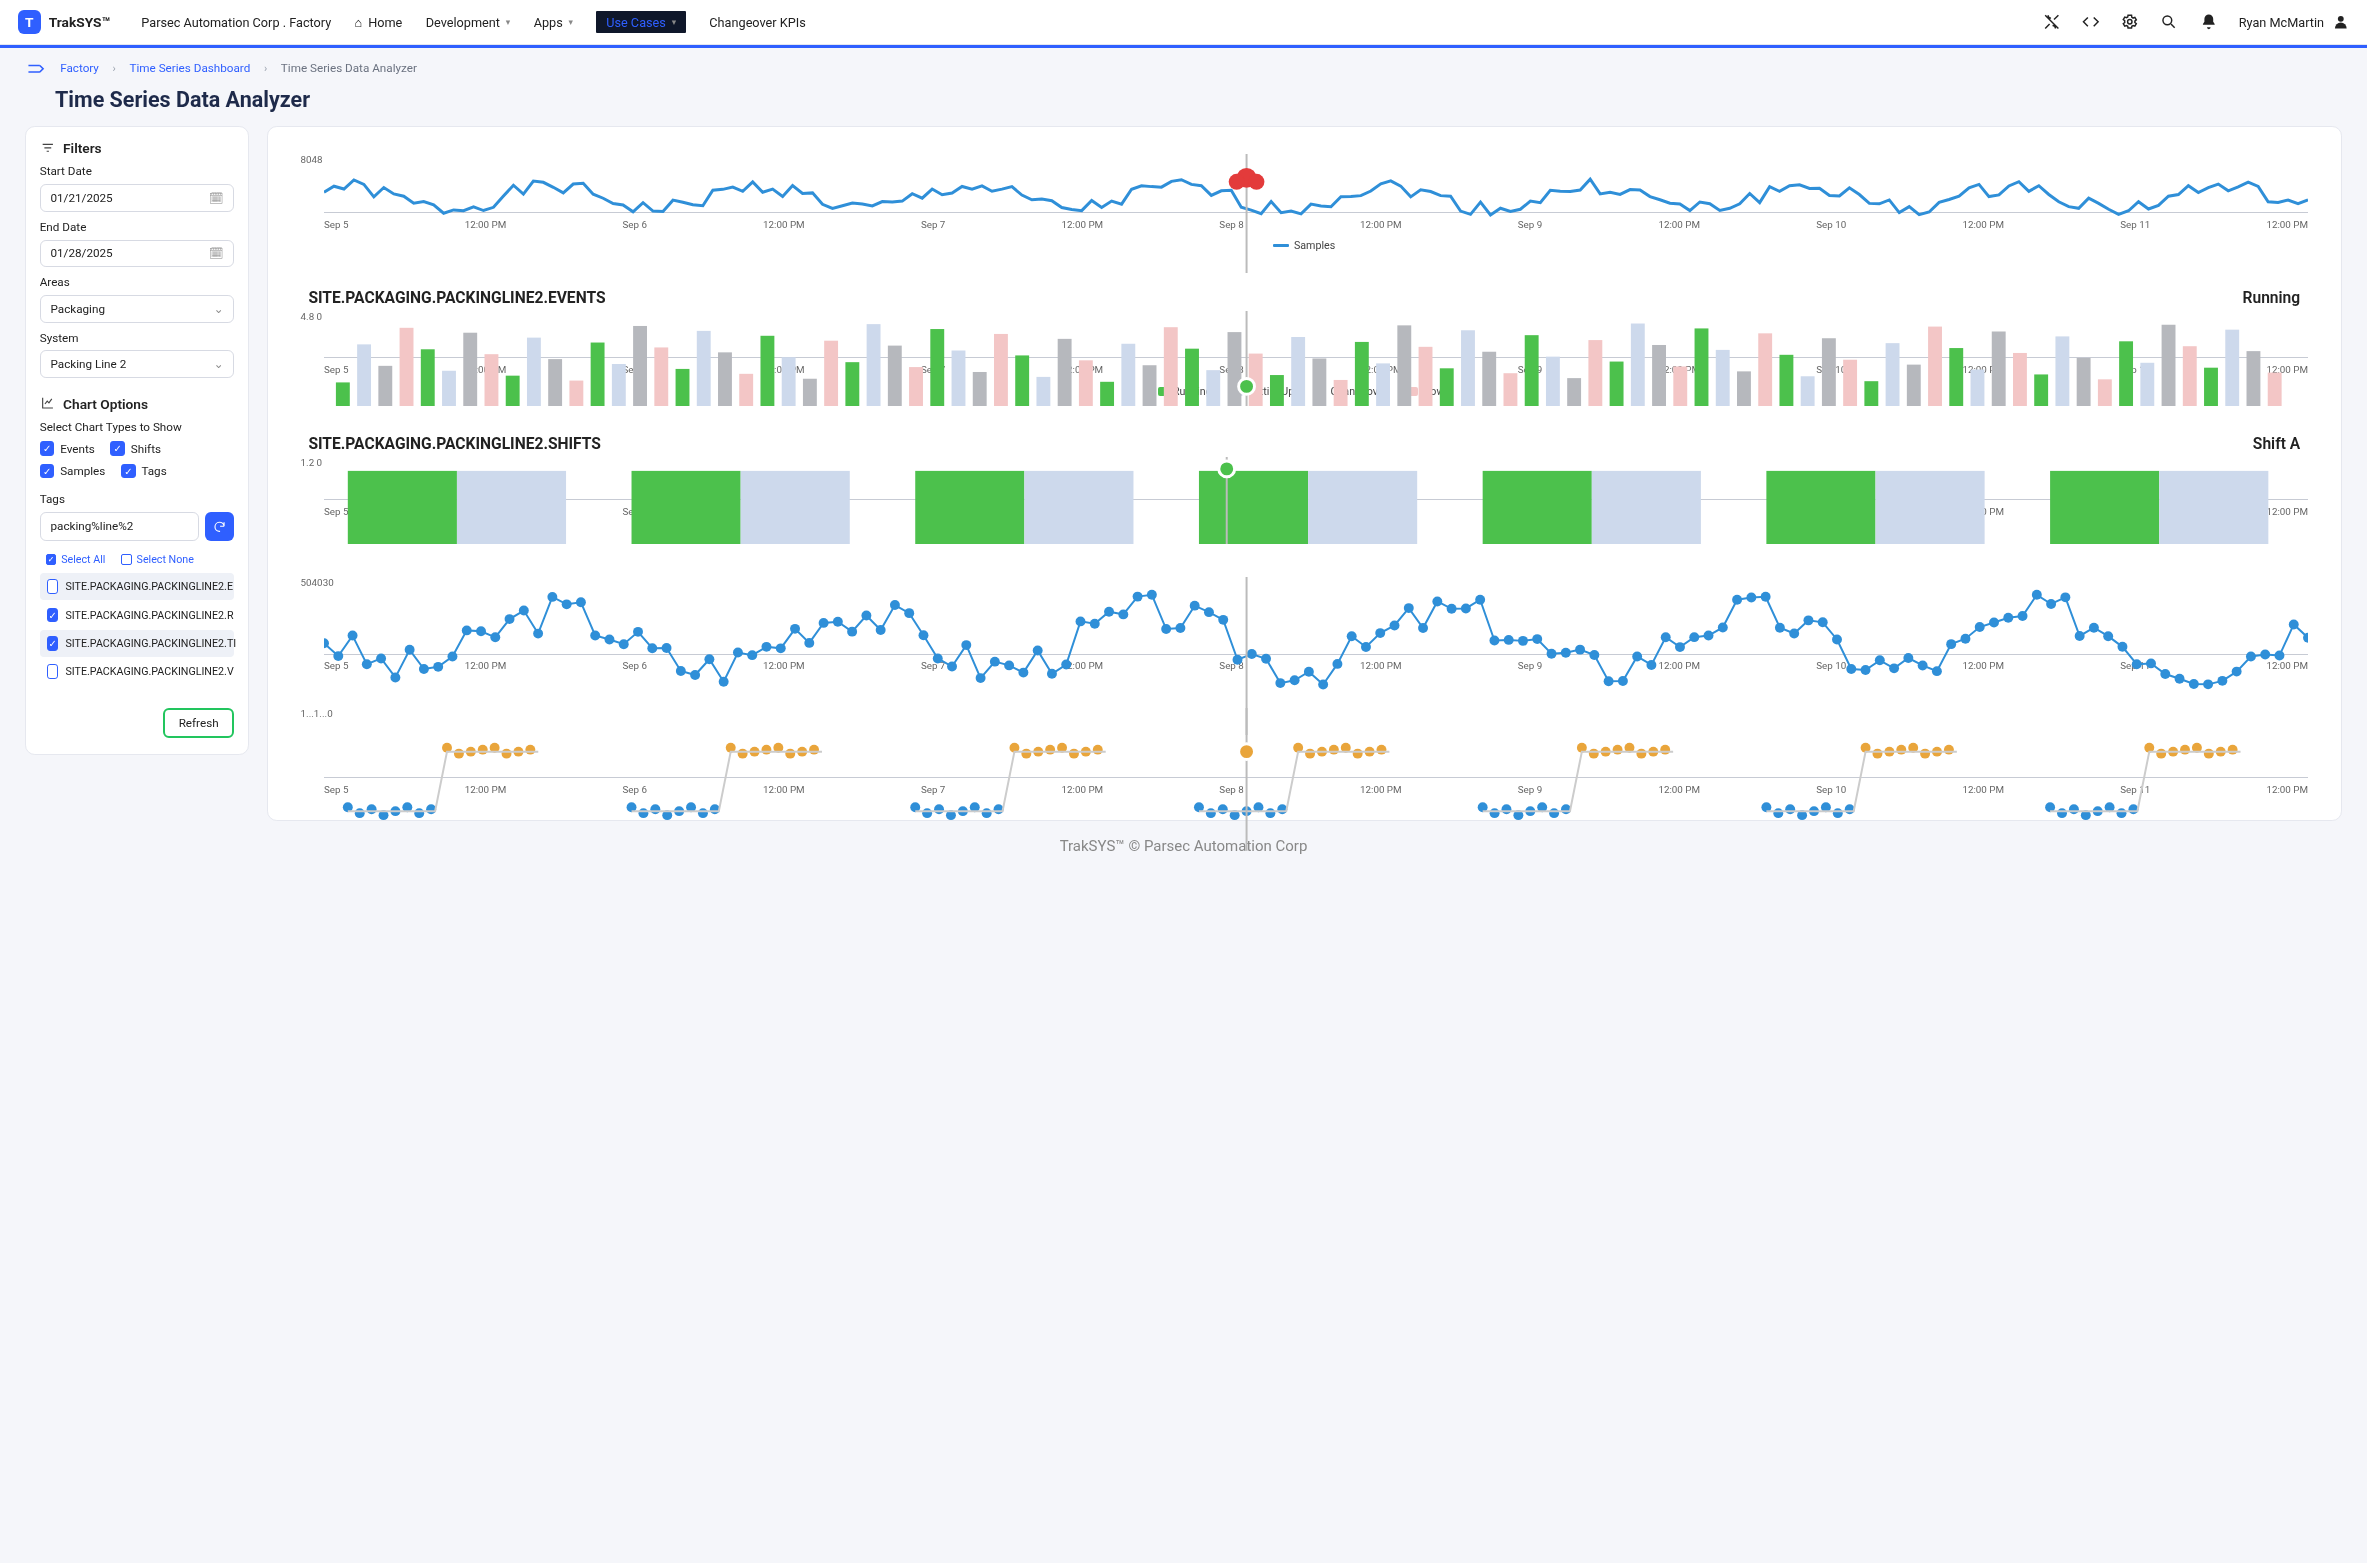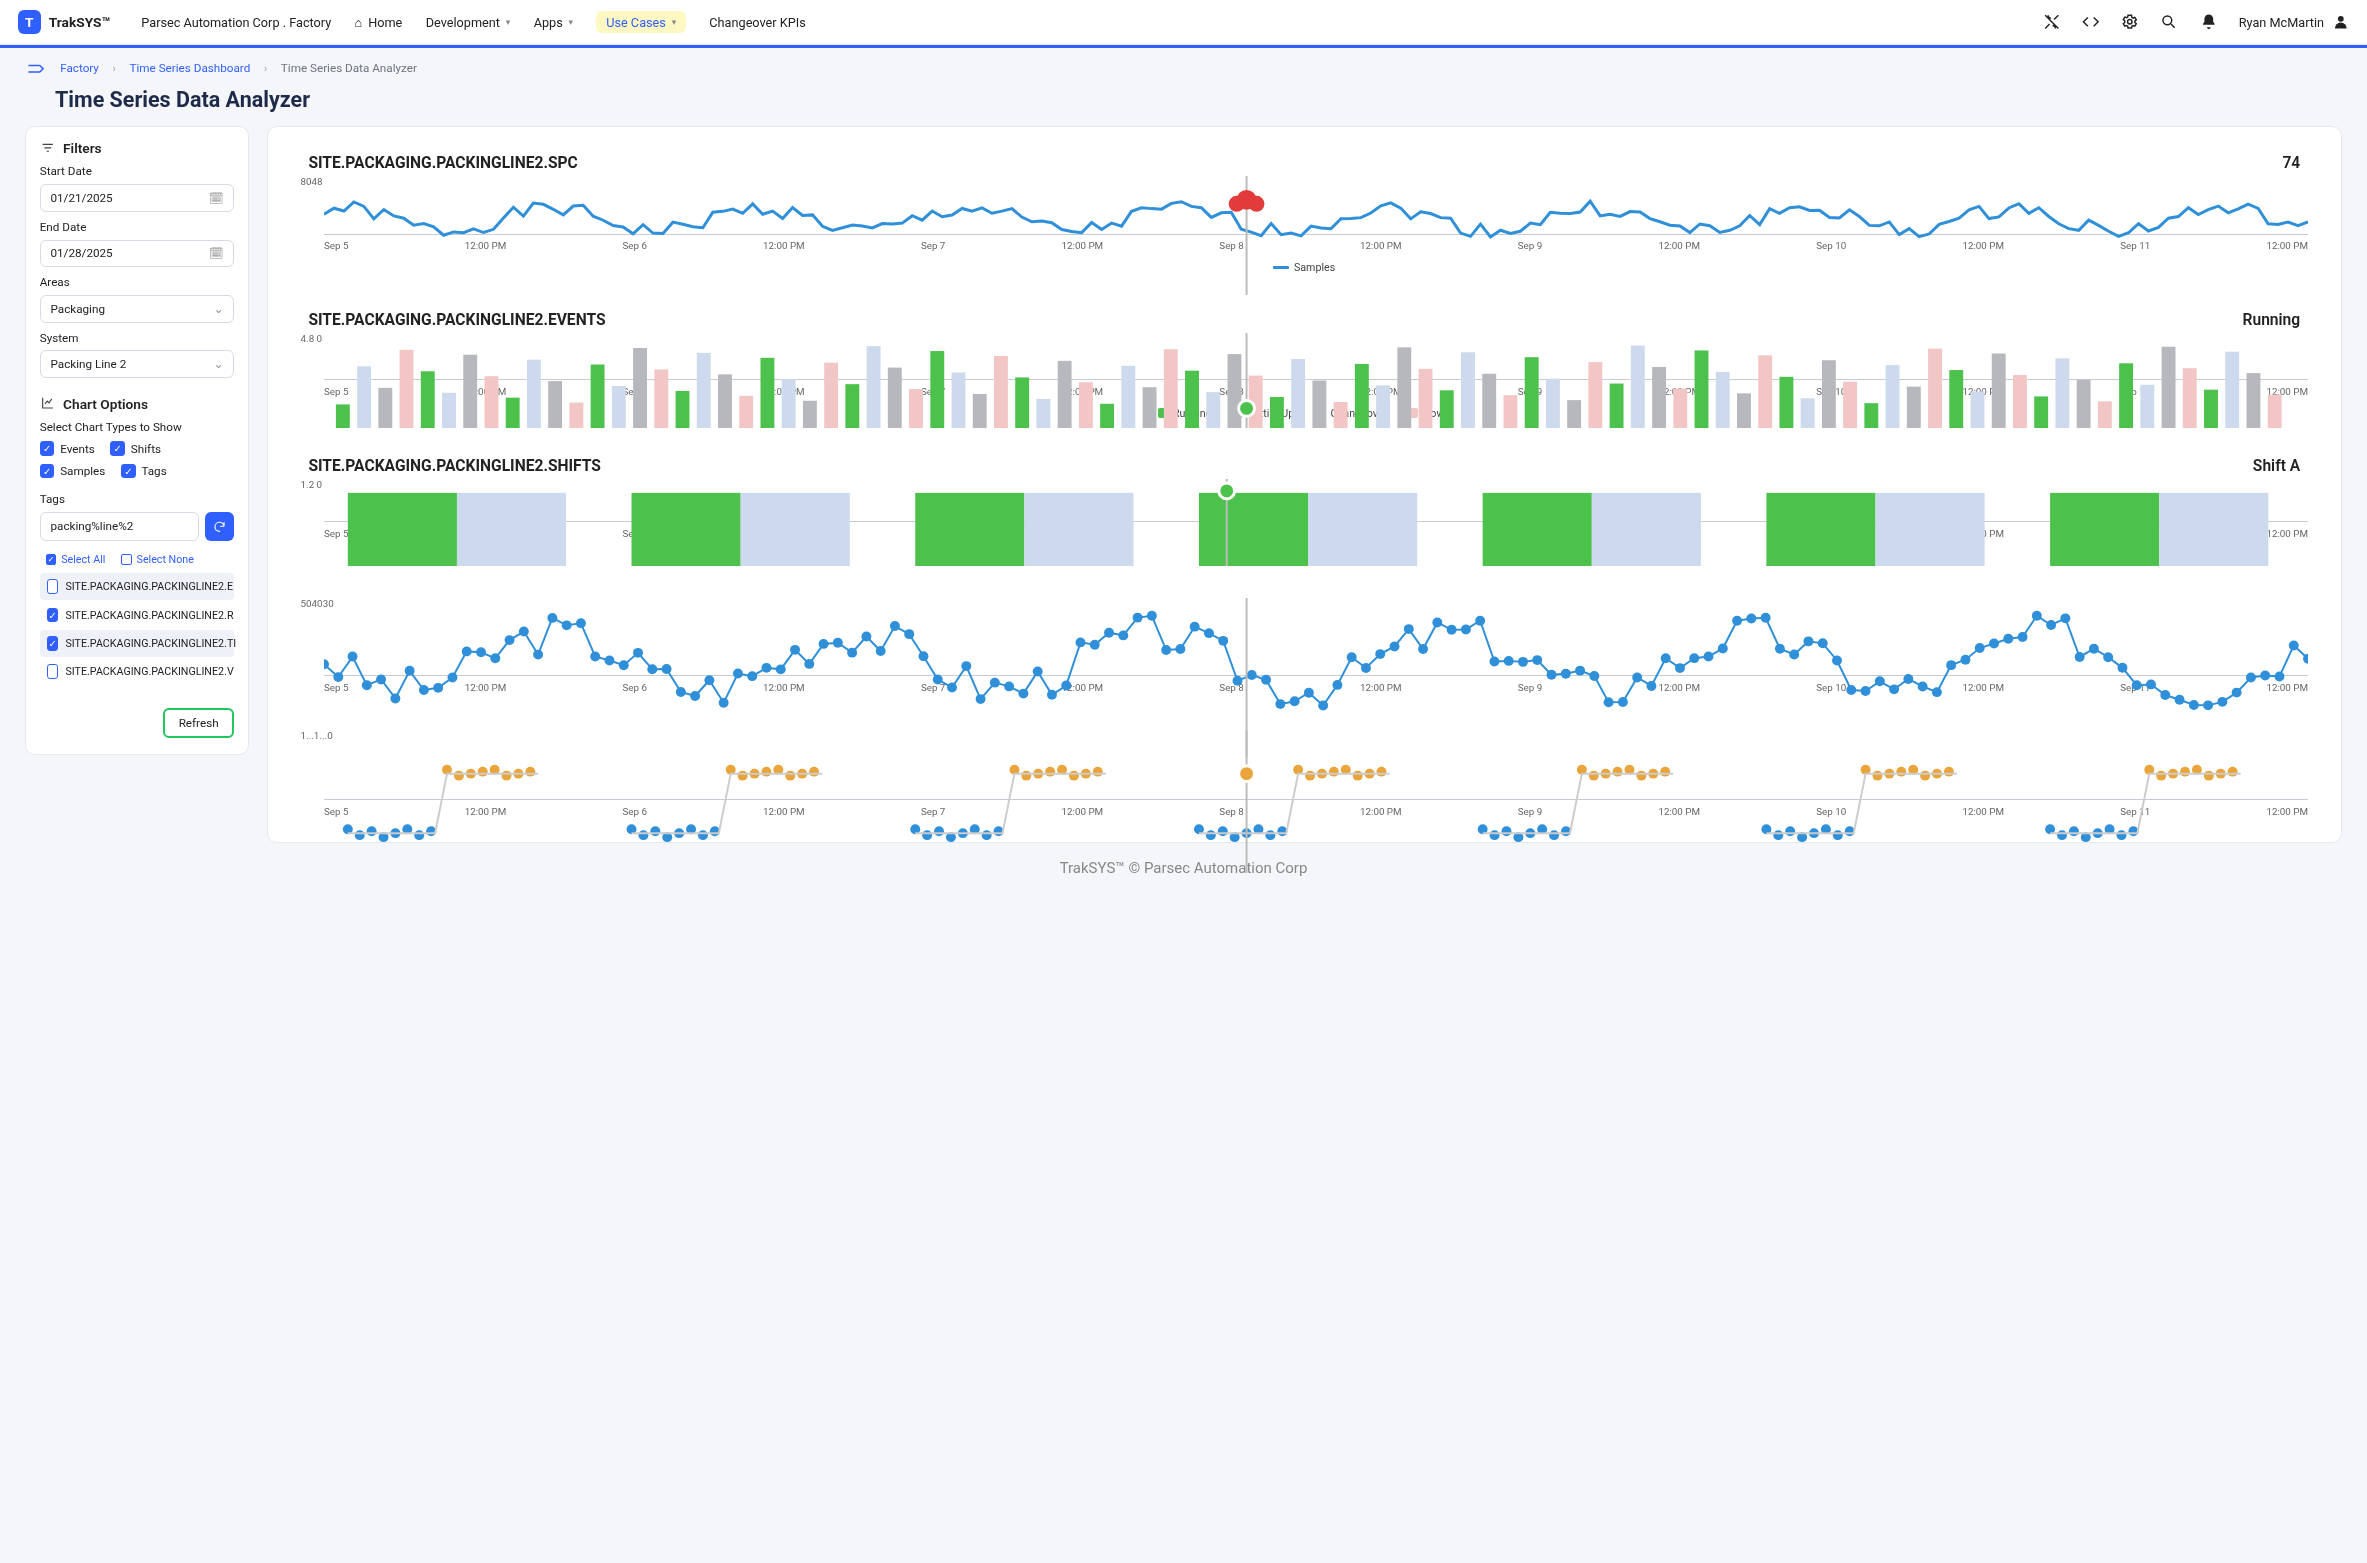--- a/index.html
+++ b/index.html
@@ -19,21 +19,21 @@
 .logo-wrap { display: flex; align-items: center; gap:7.8px; }
 .logo-badge {
   width: 23.4px; height: 23.4px; border-radius: 5.9px; background:#2f5fff;
   display:flex; align-items:center; justify-content:center;
   color:#fff; font-weight:700; font-size:13.7px;
 }
 .logo-text { font-weight: 700; font-size:13.7px; color:#222; }
 .org-label { font-size:12.7px; color:#222; margin-left: 7.8px; }
 .nav-links { display:flex; align-items:center; gap:23.4px; }
 .nav-item { font-size:12.7px; color:#222; display:flex; align-items:center; gap:5.9px; cursor:pointer; }
-.nav-item.active { background:#fef9c3; color:#2f5fff; padding:3.9px 9.8px; border-radius:6px; }
+.nav-item.active { background:#0f172a; color:#2f5fff; padding:3.9px 9.8px; border-radius:1px; }
 .caret { font-size:8.8px; color:#888; }
 .grow { flex:1; }
 .nav-icons { display:flex; align-items:flex-end; gap:21.5px; }
 .nav-icon { width:17.6px; height:17.6px; color:#222; cursor:pointer; display:flex; align-items:center; justify-content:center; }
 .user { display:flex; align-items:center; gap:7.8px; font-size:12.7px; }
 
 .accent-bar { height:2.9px; background:#2f5fff; }
 
 
 .crumb-row {
@@ -324,24 +324,20 @@
       </div>
 
     <div class="refresh-row">
       <div class="refresh-btn">Refresh</div>
     </div>
   </div>
 
   <div class="main">
 
     <div class="chart-block">
-      <div class="chart-head">
-        <div class="chart-title">SITE.PACKAGING.PACKINGLINE2.SPC</div>
-        <div class="chart-value">74</div>
-      </div>
       <div class="chart-area" style="height:59px;margin-left:23.4px">
         <div class="ylabels">
             <span>80</span>
             <span>48</span>
           </div>
         <svg viewBox="0 0 1000 60" preserveAspectRatio="none" id="spc-svg">
             <path d="M0,19.278228877394028 L5.025125628140704,16.241419840676066 L10.050251256281408,17.663979043818046 L15.075376884422111,13.070095366289301 L20.100502512562816,15.34669997400124 L25.12562814070352,21.63473569123458 L30.150753768844222,16.89087020000484 L35.175879396984925,20.119103022883863 L40.20100502512563,21.271427976562876 L45.22613065326633,24.81649939868975 L50.25125628140704,23.975131010761437 L55.27638190954774,25.621441454301753 L60.301507537688444,29.848551650525728 L65.32663316582915,28.19792804633412 L70.35175879396985,28.5517356467928 L75.37688442211055,26.687891392467172 L80.40201005025126,28.497862739696462 L85.42713567839196,26.867606594568457 L90.45226130653266,21.222358746390064 L95.47738693467336,15.736235506275449 L100.50251256281408,20.207774910000566 L105.52763819095478,13.602609794164536 L110.55276381909547,14.264423499175123 L115.57788944723617,16.7951946036671 L120.60301507537689,19.605502846927976 L125.62814070351759,15.135365173423686 L130.6532663316583,14.745725722549622 L135.678391959799,20.28036741501372 L140.7035175879397,22.297677370547618 L145.7286432160804,24.971413691714716 L150.7537688442211,25.65941259683781 L155.7788944723618,29.139061110807738 L160.80402010050253,24.50835168887808 L165.82914572864323,28.75143204457881 L170.85427135678393,28.96775742316507 L175.87939698492463,23.264226279764117 L180.90452261306532,24.310009336205937 L185.92964824120602,25.55413691250488 L190.95477386934672,26.1062585539783 L195.97989949748742,18.281301116745162 L201.00502512562815,17.808998750149414 L206.03015075376885,16.70942853608861 L211.05527638190955,18.835744591261786 L216.08040201005025,14.085255934574974 L221.10552763819095,19.27984361172939 L226.13065326633165,17.71647383446644 L231.15577889447235,21.38825755850069 L236.18090452261308,15.87616035569281 L241.20603015075378,19.91111059042708 L246.23115577889448,19.605920574090923 L251.25628140703517,25.35615432092382 L256.2814070351759,27.408871868725832 L261.3065326633166,26.098072051314702 L266.3316582914573,24.745652770352244 L271.356783919598,25.226810465854882 L276.3819095477387,26.19899945778218 L281.4070351758794,23.993849351895662 L286.4321608040201,24.17176998148667 L291.4572864321608,23.73932880047505 L296.4824120603015,20.02983350203551 L301.5075376884422,22.24786183713575 L306.5326633165829,17.678723529236905 L311.5577889447236,20.56399412542367 L316.5829145728643,19.64431374971256 L321.60804020100505,16.37059028569012 L326.63316582914575,17.78459128646945 L331.65829145728645,16.06966575638281 L336.68341708542715,18.772027591033208 L341.70854271356785,17.6926845343203 L346.73366834170855,16.449741092208072 L351.75879396984925,20.710472681820505 L356.78391959798995,23.092290972579185 L361.80904522613065,22.731521665870055 L366.83417085427135,23.518813611338878 L371.85929648241205,27.000001313841132 L376.88442211055275,27.941351263406155 L381.90954773869345,28.558326440198552 L386.93467336683415,23.407284591844693 L391.95979899497485,26.93985932882201 L396.9849246231156,23.720128948940136 L402.0100502512563,25.305024395883606 L407.035175879397,17.788733928065703 L412.0603015075377,16.012100573292408 L417.0854271356784,16.438157967526813 L422.1105527638191,16.694997365953398 L427.1356783919598,13.787099256231237 L432.1608040201005,12.976102399600897 L437.1859296482412,15.33173562166418 L442.2110552763819,15.953325379973542 L447.2361809045226,20.861942946400923 L452.2613065326633,18.562900150633688 L457.286432160804,18.277973738478394 L462.3115577889447,26.84646488394518 L467.33668341708545,28.294006689589946 L472.36180904522615,30.067935918353918 L477.38693467336685,23.93805435036937 L482.41206030150755,29.56171923253145 L487.43718592964825,28.712411097150962 L492.46231155778895,30.17121211645784 L497.48743718592965,25.280963683703995 L502.51256281407035,26.163228097759777 L507.53768844221105,26.598524259363224 L512.5628140703518,21.570610342948775 L517.5879396984925,21.475820417185915 L522.6130653266332,20.99860604664884 L527.6381909547739,18.65447514803361 L532.6633165829146,15.001455113098267 L537.6884422110553,13.521041276622164 L542.713567839196,16.16934002353706 L547.7386934673367,21.598800686106664 L552.7638190954774,18.050580030430197 L557.7889447236181,18.917228867486294 L562.8140703517588,20.975063792768843 L567.8391959798995,21.28531742835125 L572.8643216080402,28.762971897218513 L577.8894472361809,30.412089452926594 L582.9145728643216,24.226469329593584 L587.9396984924623,30.754579615305296 L592.964824120603,27.327926590386397 L597.9899497487437,28.952312426968447 L603.0150753768844,27.861769651051596 L608.0402010050251,23.735317174513945 L613.0653266331658,24.57702617556008 L618.0904522613065,18.260183960676507 L623.1155778894472,18.73657339415484 L628.1407035175879,18.912024036308694 L633.1658291457286,18.189426411928153 L638.1909547738693,12.680329684797151 L643.2160804020101,20.086071797478446 L648.2412060301508,19.24913514231544 L653.2663316582915,20.375102926830053 L658.2914572864322,17.925239981714853 L663.3165829145729,18.179368223281656 L668.3417085427136,21.468382904883818 L673.3668341708543,23.0754901223428 L678.391959798995,24.805062508240134 L683.4170854271357,25.217925053293037 L688.4422110552764,28.531904122408296 L693.4673366834171,24.18659810098071 L698.4924623115578,25.071546514825826 L703.5175879396985,28.417266405085034 L708.5427135678392,27.34896412957368 L713.5678391959799,25.10308728764361 L718.5929648241206,19.907223279336584 L723.6180904522613,24.524147578207433 L728.643216080402,16.461049629112694 L733.6683417085427,18.845097293919636 L738.6934673366834,15.96653007796126 L743.7185929648241,15.490394359980392 L748.7437185929648,17.337857397349595 L753.7688442211055,17.23777674836557 L758.7939698492462,20.948881181030366 L763.8190954773869,21.152566758726117 L768.8442211055276,17.015959084530806 L773.8693467336683,20.424571154025507 L778.894472361809,24.88362463279207 L783.9195979899497,25.086924010354146 L788.9447236180905,23.15209391983396 L793.9698492462312,29.5210170234327 L798.9949748743719,26.52444082626552 L804.0201005025126,30.60994489660531 L809.0452261306533,29.232755308972514 L814.070351758794,24.409234306048738 L819.0954773869347,22.933229719540613 L824.1206030150754,21.255808749848256 L829.1457286432161,17.02919390317922 L834.1708542713568,15.315939032016985 L839.1959798994975,21.464510855504884 L844.2211055276382,20.65246466734211 L849.2462311557789,16.098320086112068 L854.2713567839196,13.943061067563683 L859.2964824120603,18.801920205186597 L864.321608040201,15.986784194056206 L869.3467336683417,20.399204089519813 L874.3718592964824,24.093642211034826 L879.3969849246231,26.510268645923233 L884.4221105527638,27.376362783965995 L889.4472361809045,22.275202165462893 L894.4723618090452,24.881247619447223 L899.4974874371859,27.86046675337772 L904.5226130653266,30.434774375472195 L909.5477386934673,28.609796190995368 L914.572864321608,24.065460769126574 L919.5979899497487,27.709267649523518 L924.6231155778894,25.892435919587896 L929.6482412060302,21.289475803048084 L934.6733668341709,20.44201554654633 L939.6984924623116,15.96793129129749 L944.7236180904523,19.436949430504207 L949.748743718593,16.913908298813098 L954.7738693467337,15.170777368257454 L959.7989949748744,18.568345356636172 L964.8241206030151,16.608220472606355 L969.8492462311558,14.155460382784732 L974.8743718592965,16.33179547822194 L979.8994974874372,24.079058263209227 L984.9246231155779,24.392115520342863 L989.9497487437186,23.22034656455007 L994.9748743718593,25.036543015581863 L1000,23.07203808981714" fill="none" stroke="#2f8fd8" stroke-width="1.5"></path>
   <line x1="465" y1="0" x2="465" y2="60" stroke="#bbb" stroke-width="1"></line>
   <circle cx="465" cy="12" r="5" fill="#e33b3b"></circle>
             <circle cx="460" cy="14" r="4" fill="#e33b3b"></circle>

